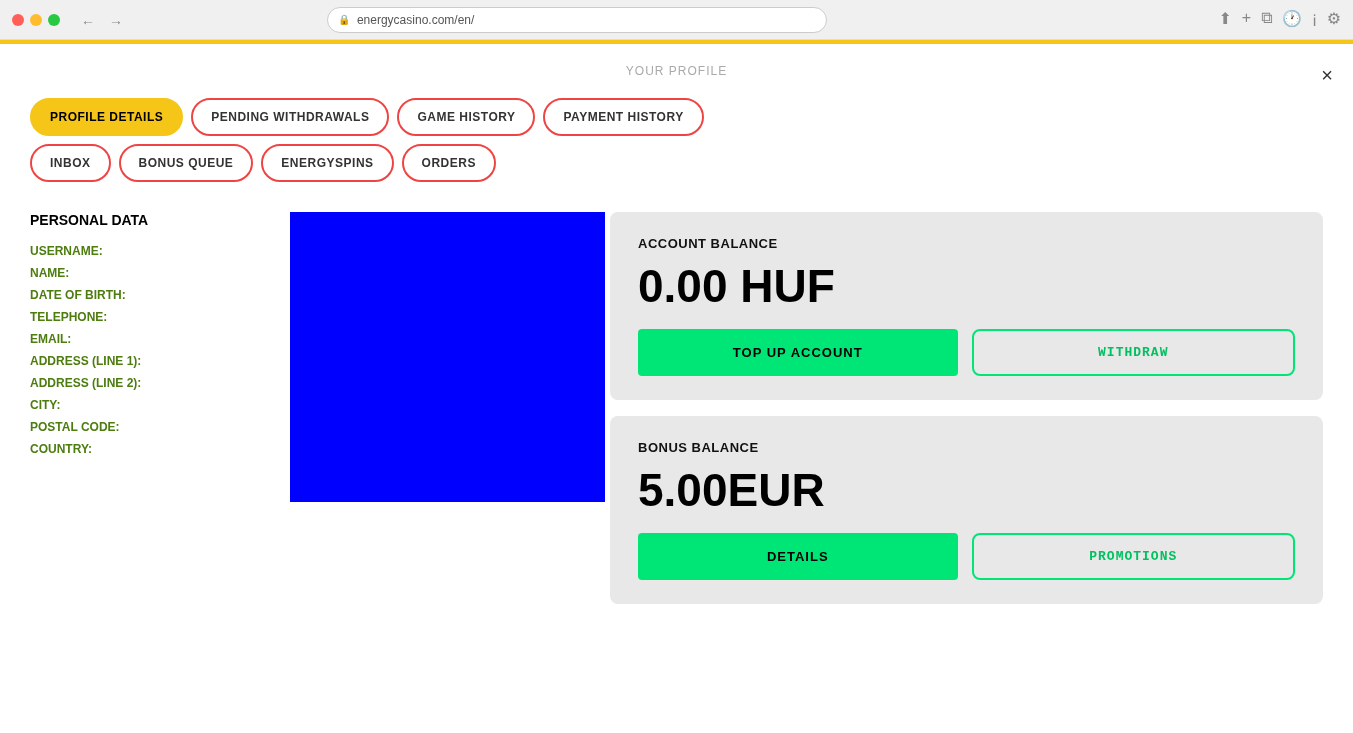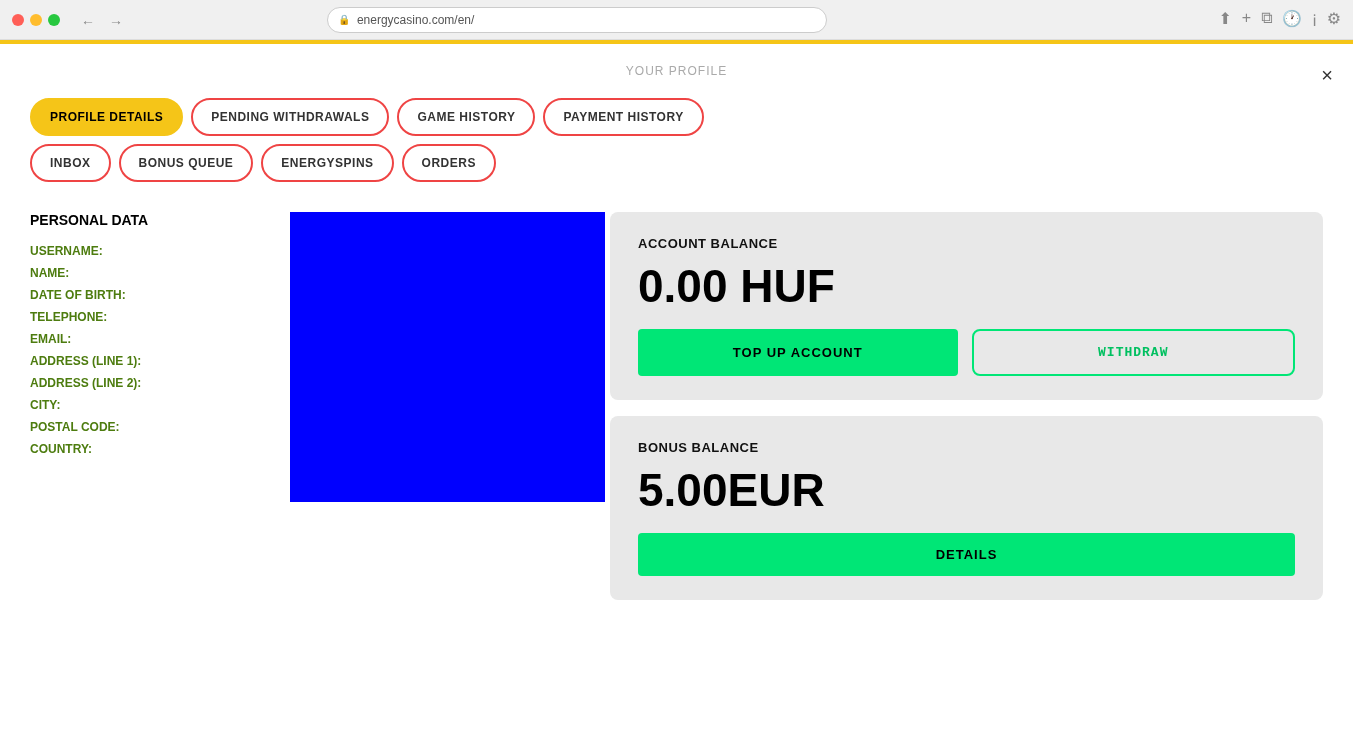--- a/index.html
+++ b/index.html
@@ -329,18 +329,19 @@
           <button class="btn-primary">TOP UP ACCOUNT</button>
           <button class="btn-secondary">WITHDRAW</button>
         </div>
       </div>
 
       <div class="balance-card">
         <div class="balance-card-title">BONUS BALANCE</div>
         <div class="balance-amount">5.00EUR</div>
         <div class="card-actions">
           <button class="btn-primary">DETAILS</button>
+          <button class="btn-secondary">PROMOTIONS</button>
         </div>
       </div>
 
     </div>
   </div>
 </div>
 
 </body></html>

